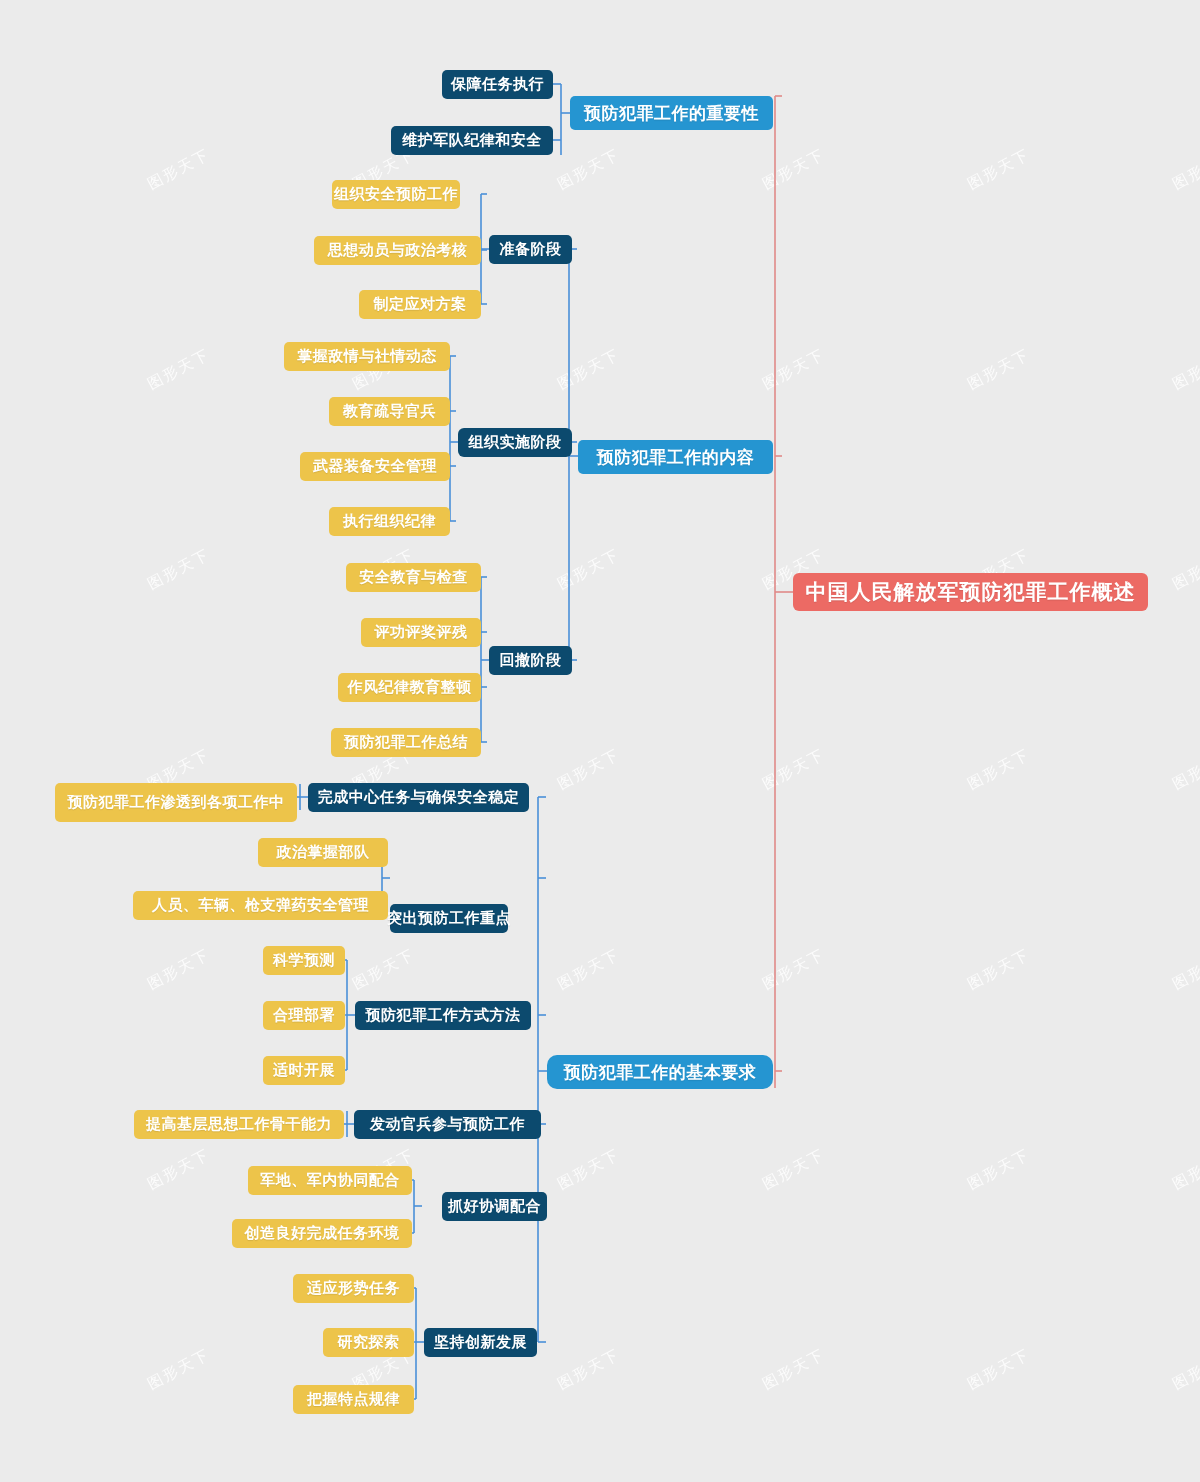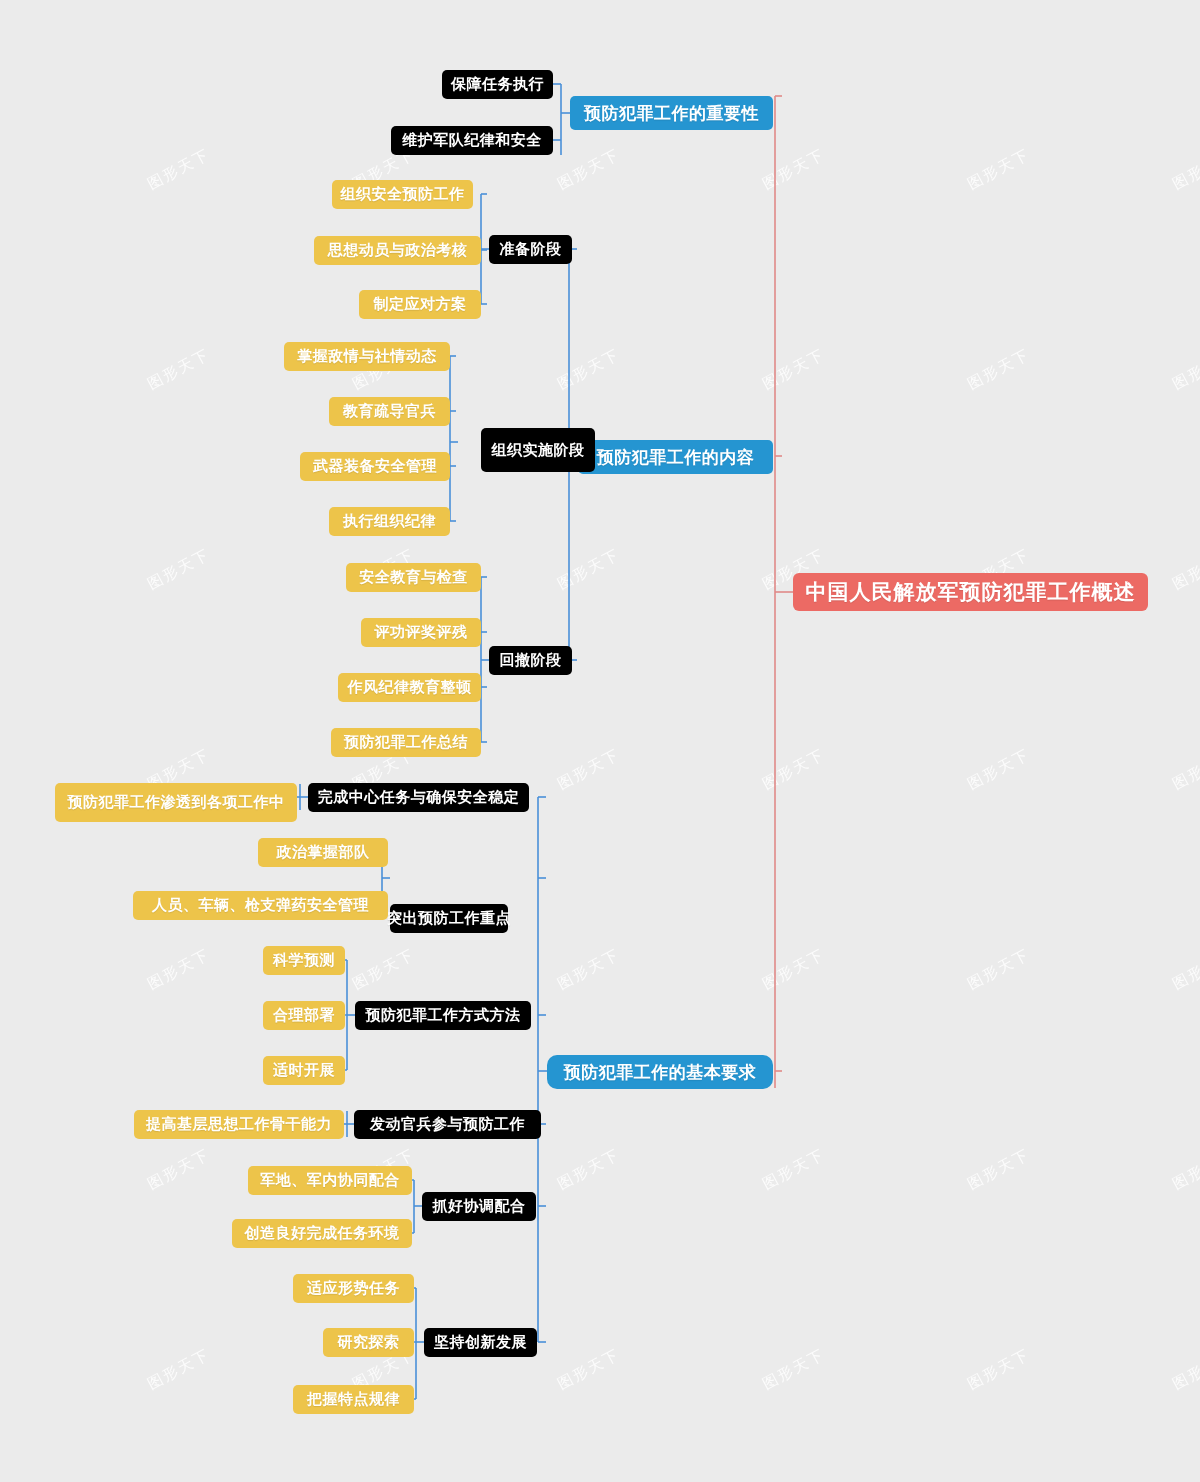--- a/index.html
+++ b/index.html
@@ -48,21 +48,21 @@
     background:#ec6a64;
     font-size:21px;
     border-radius:6px;
     letter-spacing:1px;
   }
   .lvl2{
     background:#2595d1;
     font-size:17px;
   }
   .lvl3{
-    background:#000000;
+    background:#0c4a6e;
     font-size:15px;
   }
   .lvl4{
     background:#edc44a;
     font-size:15px;
   }
 </style>
 </head>
 <body>
 
@@ -239,31 +239,31 @@
     <span>维护军队纪律和安全</span>
   </div>
 
   <div class="node lvl2" style="left:578px;top:440px;width:195px;height:34px;">
     <span>预防犯罪工作的内容</span>
   </div>
 
   <div class="node lvl3" style="left:489px;top:235px;width:83px;height:29px;">
     <span>准备阶段</span>
   </div>
-  <div class="node lvl4" style="left:332px;top:180px;width:141px;height:29px;">
+  <div class="node lvl4" style="left:332px;top:180px;width:128px;height:29px;">
     <span>组织安全预防工作</span>
   </div>
   <div class="node lvl4" style="left:314px;top:236px;width:167px;height:29px;">
     <span>思想动员与政治考核</span>
   </div>
   <div class="node lvl4" style="left:359px;top:290px;width:122px;height:29px;">
     <span>制定应对方案</span>
   </div>
 
-  <div class="node lvl3" style="left:481px;top:428px;width:114px;height:44px;">
+  <div class="node lvl3" style="left:458px;top:428px;width:114px;height:29px;border-radius:6px;">
     <span>组织实施阶段</span>
   </div>
   <div class="node lvl4" style="left:284px;top:342px;width:166px;height:29px;">
     <span>掌握敌情与社情动态</span>
   </div>
   <div class="node lvl4" style="left:329px;top:397px;width:121px;height:29px;">
     <span>教育疏导官兵</span>
   </div>
   <div class="node lvl4" style="left:300px;top:452px;width:150px;height:29px;">
     <span>武器装备安全管理</span>
@@ -322,21 +322,21 @@
     <span>适时开展</span>
   </div>
 
   <div class="node lvl3" style="left:354px;top:1110px;width:187px;height:29px;">
     <span>发动官兵参与预防工作</span>
   </div>
   <div class="node lvl4" style="left:134px;top:1110px;width:210px;height:29px;">
     <span>提高基层思想工作骨干能力</span>
   </div>
 
-  <div class="node lvl3" style="left:422px;top:1192px;width:114px;height:29px;">
+  <div class="node lvl3" style="left:442px;top:1192px;width:105px;height:29px;">
     <span>抓好协调配合</span>
   </div>
   <div class="node lvl4" style="left:248px;top:1166px;width:164px;height:29px;">
     <span>军地、军内协同配合</span>
   </div>
   <div class="node lvl4" style="left:232px;top:1219px;width:180px;height:29px;">
     <span>创造良好完成任务环境</span>
   </div>
 
   <div class="node lvl3" style="left:424px;top:1328px;width:113px;height:29px;">

